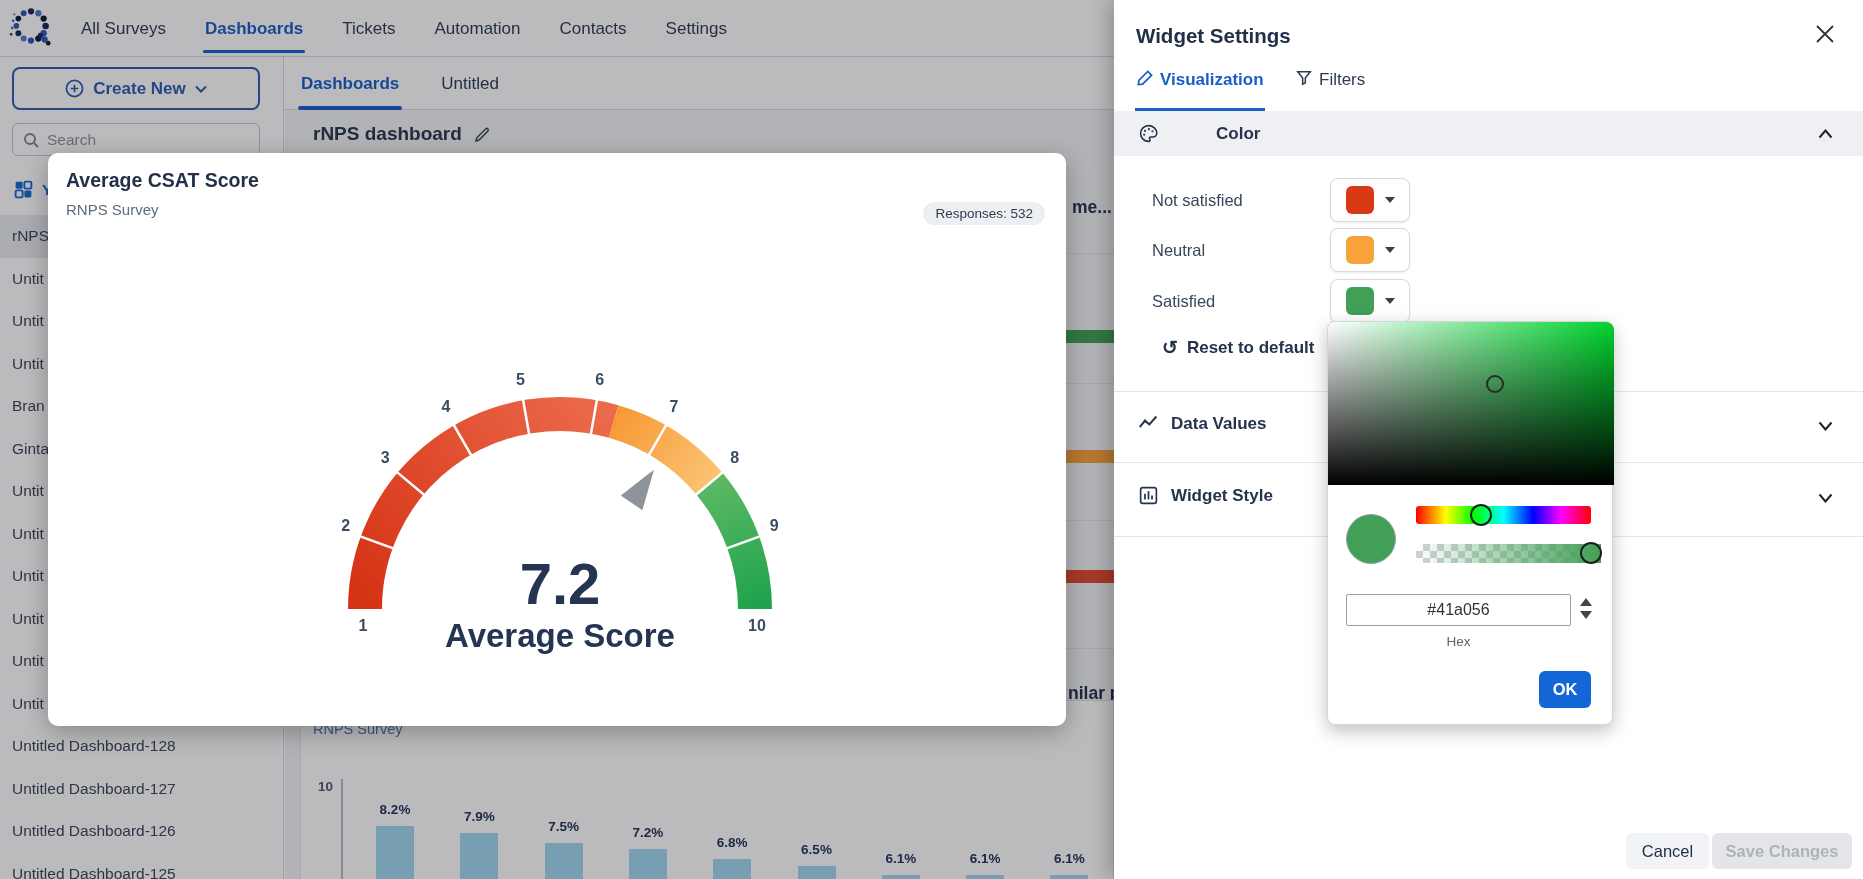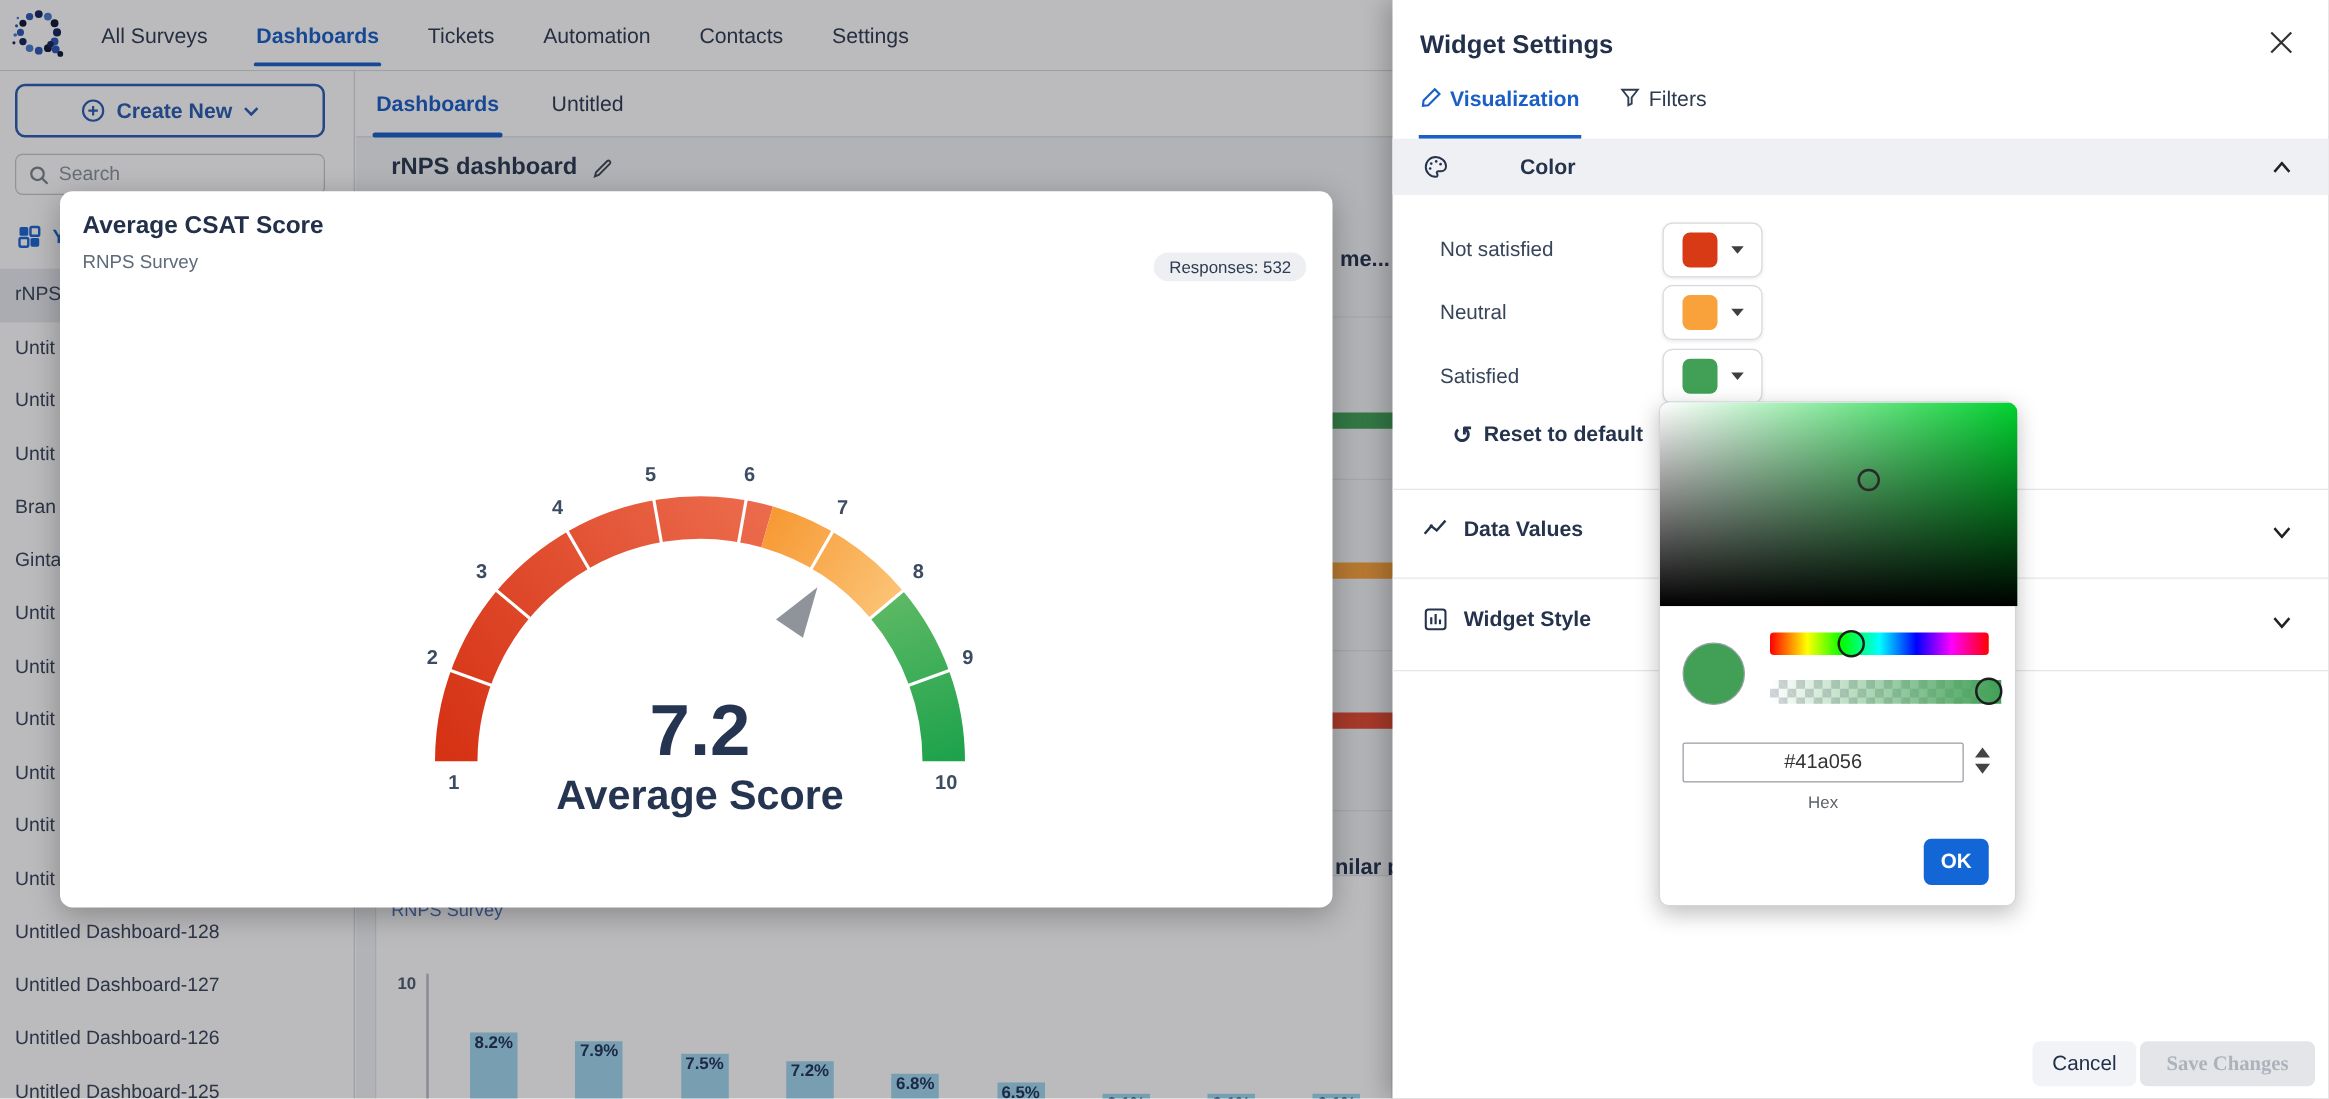--- a/index.html
+++ b/index.html
@@ -46,21 +46,21 @@
   .bg-line { position:absolute; left:779px; width:130px; height:1px; background:#e1e4e8; }
   .bg-bar { position:absolute; left:779px; width:130px; height:13px; }
 
   
   #bg-chart-widget { position:absolute; left:15px; top:643px; width:814px; height:236px; background:#fff;
                      border:1px solid #e0e3e7; overflow:hidden; }
   #bg-chart-survey { position:absolute; left:12px; top:20px; font-size:14.5px; color:#4a72b8; }
   #bg-chart-axis { position:absolute; left:40px; top:78px; width:1.5px; height:158px; background:#b9bec6; }
   #bg-chart-ymax { position:absolute; left:4px; top:78px; width:28px; text-align:right; font-size:13.5px; font-weight:700; color:#4e5c70; }
   .bgbar { position:absolute; width:38px; background:#a0d8ee; }
-  .bgbar-label { position:absolute; width:60px; text-align:center; font-size:13.5px; font-weight:700; color:#22335a;margin-top:24px; }
+  .bgbar-label { position:absolute; width:60px; text-align:center; font-size:13.5px; font-weight:700; color:#22335a; }
 
   
   #dim { position:absolute; inset:0; background:rgba(16,18,23,0.285); z-index:5; }
 
   
   #widget-card { position:absolute; left:48px; top:153px; width:1018px; height:573px; background:#fff;
                  border-radius:10px; box-shadow:0 6px 24px rgba(0,0,0,.28); z-index:10; }
   #widget-title { position:absolute; left:18px; top:16px; font-size:19.5px; font-weight:700; color:#22304a; }
   #widget-subtitle { position:absolute; left:18px; top:48px; font-size:15px; color:#5d6b7a; }
   #responses-badge { position:absolute; right:21px; top:49px; background:#edeff2; border-radius:13px;
@@ -89,21 +89,21 @@
   .caret-down { width:0; height:0; border-left:5px solid transparent; border-right:5px solid transparent;
                 border-top:6px solid #3c4043; }
   #reset-default { position:absolute; left:48px; top:336px; display:flex; align-items:center; gap:9px;
                    color:#25334d; font-size:17px; font-weight:700; cursor:pointer; }
   .panel-divider { position:absolute; left:0; width:749px; height:1px; background:#e4e7ea; }
   .panel-row { position:absolute; left:24px; display:flex; align-items:center; gap:12px;
                font-size:17px; font-weight:700; color:#25334d; cursor:pointer; }
   #footer-cancel { position:absolute; left:512px; top:833px; width:83px; height:36px; background:#f1f3f6;
                    border:none; border-radius:6px; font-size:16.5px; color:#22304a; font-family:inherit; cursor:pointer; }
   #footer-save { position:absolute; left:598px; top:833px; width:140px; height:36px; background:#e3e5e9;
-                 border:none; border-radius:6px; font-size:16.5px; font-weight:600; color:#aeb3bb; font-family:Liberation Serif, serif; }
+                 border:none; border-radius:6px; font-size:16.5px; font-weight:600; color:#aeb3bb; font-family:Liberation Sans, sans-serif; }
 
   
   #picker { position:absolute; left:1327px; top:321px; width:286px; height:404px; background:#fff;
             border:1px solid #d2d5da; border-radius:8px; box-shadow:0 6px 18px rgba(0,0,0,.25); z-index:30; }
   #sat-square { position:absolute; left:0; top:0; width:286px; height:163px; border-radius:8px 8px 0 0; }
   #sat-handle { position:absolute; left:158px; top:53px; width:18px; height:18px; border:2px solid #2a2a2a;
                 border-radius:50%; cursor:pointer; }
   #preview-circle { position:absolute; left:18px; top:192px; width:50px; height:50px; border-radius:50%;
                     border:1px solid #9aa0a6; }
   #hue-slider { position:absolute; left:88px; top:184px; width:175px; height:18px; border-radius:3px; cursor:pointer;

